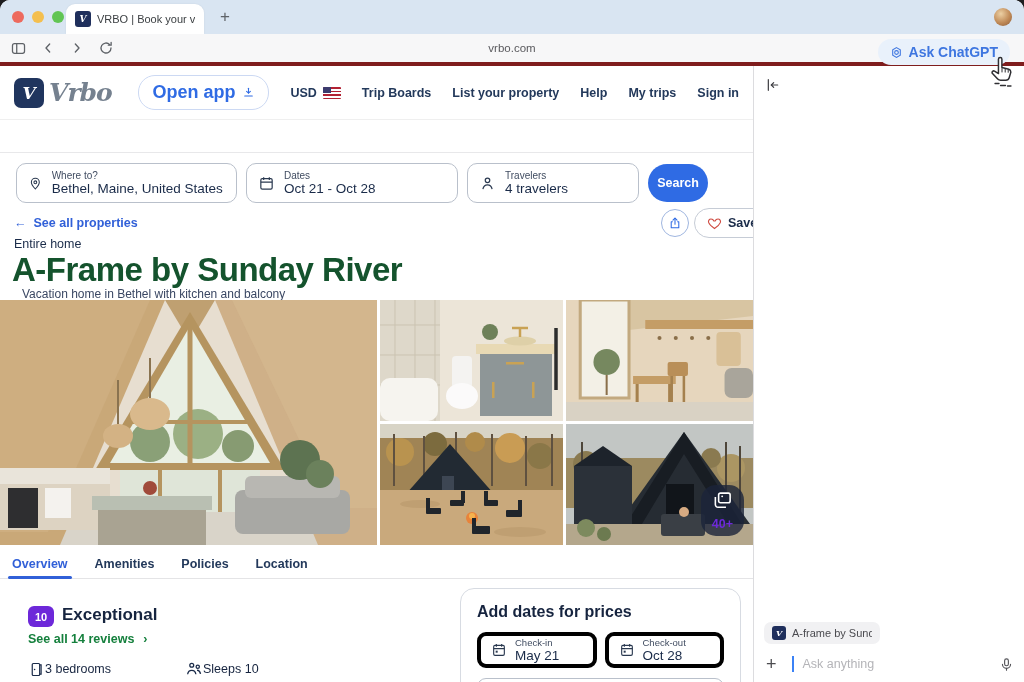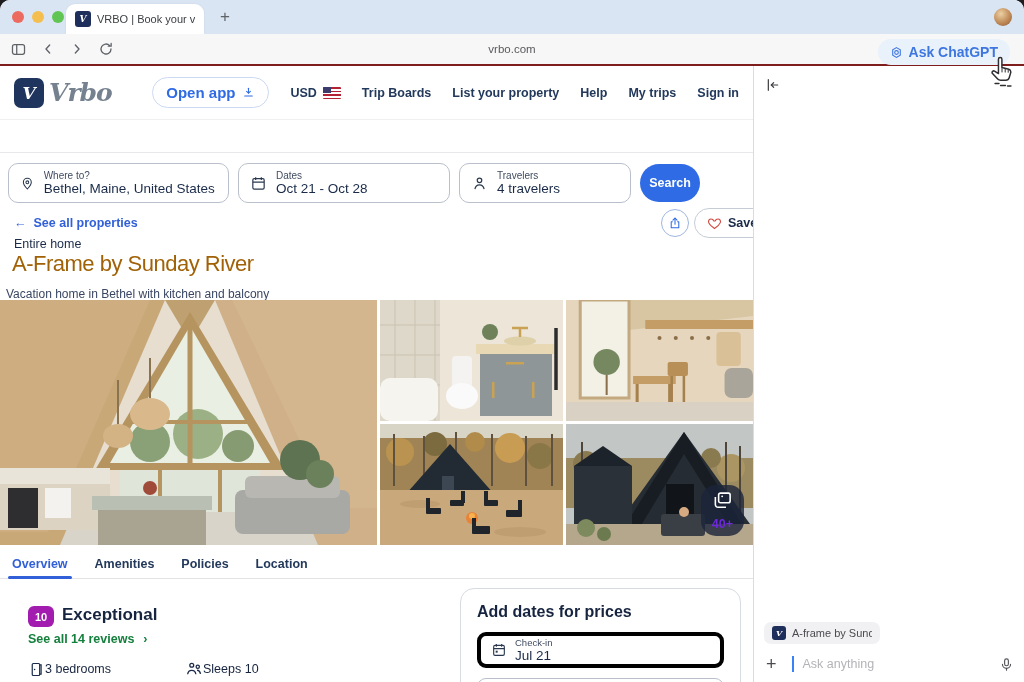--- a/index.html
+++ b/index.html
@@ -11,74 +11,74 @@
   .lights { position:absolute; left:12px; top:11px; display:flex; gap:8px; }
   .dot { width:12px; height:12px; border-radius:50%; }
   .dot.red{ background:#ed6a5e; } .dot.yellow{ background:#f4bf4f; } .dot.green{ background:#61c554; }
   .tab { position:absolute; left:66px; top:4px; width:138px; height:30px; background:#fff; border-radius:9px 9px 0 0; display:flex; align-items:center; gap:6px; padding:0 9px; box-shadow:0 0 2px rgba(0,0,0,.08); }
   .favicon { flex:none; width:16px; height:16px; background:#1f2f5c; border-radius:3px; color:#fff; font-size:9px; font-weight:bold; font-style:italic; font-family:"DejaVu Serif",serif; display:flex; align-items:center; justify-content:center; }
   .tab-title { font-size:11px; color:#3c4043; white-space:nowrap; overflow:hidden; width:102px; }
   .newtab { position:absolute; left:220px; top:6px; font-size:17px; color:#5f6368; line-height:22px; }
   .avatar { position:absolute; right:12px; top:8px; width:18px; height:18px; border-radius:50%; background:radial-gradient(circle at 38% 32%, #ecd0a4, #c08a57 55%, #8a5a38); }
 
   
-  .toolbar { position:relative; height:32px; background:#f7f7f8; border-bottom:2px solid #7f1d1d; display:flex; align-items:center; padding:0 10px; }
+  .toolbar { position:relative; height:32px; background:#f7f7f8; border-bottom:4px solid #7f1d1d; display:flex; align-items:center; padding:0 10px; }
   .tool-ic { color:#5f6368; margin-right:13px; display:flex; }
   .url { position:absolute; left:0; right:0; text-align:center; font-size:11.5px; color:#5a5a5e; pointer-events:none; }
   .askgpt { position:absolute; right:14px; top:5px; display:flex; gap:6px; align-items:center; background:#e9f1fb; border-radius:14px; padding:5px 12px; font-size:14px; color:#3e76e0; font-weight:bold; }
 
   
   .content { display:flex; height:616px; }
   .main { position:relative; width:753px; background:#fff; overflow:hidden; }
   .sidebar { position:relative; flex:1; background:#fff; border-left:1px solid #dcdcdf; }
 
   
   .site-head { position:absolute; top:0; left:0; width:753px; height:54px; display:flex; align-items:center; padding:0 14px; border-bottom:1px solid #efefef; }
   .logo { display:flex; align-items:center; }
   .logo-badge { width:30px; height:30px; border-radius:7px; background:#20355e; color:#fff; display:flex; align-items:center; justify-content:center; font-weight:bold; font-style:italic; font-size:17px; font-family:"DejaVu Serif",serif; }
   .logo-text { font-family:"DejaVu Serif",serif; font-style:italic; font-weight:bold; font-size:25px; color:#75818f; margin-left:5px; letter-spacing:-1px; }
   .head-nav { margin-left:auto; display:flex; align-items:center; gap:21px; font-size:12.5px; font-weight:bold; color:#23395b; }
-  .openapp { display:flex; align-items:center; gap:7px; border:1px solid #ccd9f3; border-radius:17px; padding:6px 13px; color:#2f6be4; font-size:15px; }
+  .openapp { display:flex; align-items:center; gap:7px; border:1px solid #ccd9f3; border-radius:17px; padding:6px 13px; color:#2f6be4; font-size:18px; }
   .curr { display:flex; align-items:center; gap:6px; }
   .usflag { position:relative; width:18px; height:12px; background:repeating-linear-gradient(180deg,#b22234 0 1.8px,#fff 1.8px 3.6px); border-radius:1px; overflow:hidden; }
   .usflag span { position:absolute; left:0; top:0; width:8px; height:6px; background:#3c3b6e; }
   .rule { position:absolute; left:0; width:753px; border-top:1px solid #e8e8ea; }
 
   
-  .searchrow { position:absolute; top:97px; left:8px; display:flex; gap:9px; align-items:center; }
+  .searchrow { position:absolute; top:97px; left:16px; display:flex; gap:9px; align-items:center; }
   .field { border:1px solid #b9c0cb; border-radius:10px; height:40px; display:flex; align-items:center; padding:0 11px; gap:9px; background:#fff; color:#2a3950; }
   .f-where{ width:221px; } .f-dates{ width:212px; } .f-trav{ width:172px; }
   .f-text { display:flex; flex-direction:column; overflow:hidden; }
   .f-label { font-size:10px; color:#404c61; }
   .f-value { font-size:13.5px; color:#1a2b49; white-space:nowrap; overflow:hidden; }
   .searchbtn { width:60px; height:38px; border-radius:19px; background:#2f6be4; color:#fff; font-size:12.5px; font-weight:bold; display:flex; align-items:center; justify-content:center; border:none; }
 
   
   .backlink { position:absolute; top:150px; left:14px; color:#3160d8; font-size:12.5px; font-weight:bold; display:flex; gap:7px; align-items:center; }
   .share { position:absolute; top:143px; left:661px; width:28px; height:28px; border:1px solid #9fb6e0; border-radius:50%; display:flex; align-items:center; justify-content:center; background:#fff; }
   .savebtn { position:absolute; top:142px; left:694px; height:30px; border:1px solid #c6ccd6; border-radius:16px; display:flex; align-items:center; gap:6px; padding:0 12px; font-size:12.5px; font-weight:bold; color:#1a2b49; background:#fff; }
   .etype { position:absolute; top:171px; left:14px; font-size:12.5px; color:#1a2b49; }
-  .ptitle { position:absolute; top:185px; left:12px; font-size:22px; font-weight:normal; color:#a16207; letter-spacing:-.5px; }
-  .psub { position:absolute; top:221px; left:6px; font-size:12px; color:#3a4763;text-align:right; }
+  .ptitle { position:absolute; top:185px; left:12px; font-size:33px; font-weight:bold; color:#14532d; letter-spacing:-.5px; }
+  .psub { position:absolute; top:221px; left:22px; font-size:12px; color:#3a4763;text-align:right; }
 
   
   .gallery { position:absolute; top:234px; left:0; width:753px; height:245px; display:grid; grid-template-columns:377px 183px 187px; grid-template-rows:121px 121px; gap:3px; background:#fff; }
   .ph { position:relative; overflow:hidden; }
   .ph svg { display:block; width:100%; height:100%; }
   .ph-main { grid-row:1 / span 2; }
   .badge40 { position:absolute; right:9px; bottom:9px; background:rgba(27,36,58,.8); color:#6d28d9; border-radius:15px; padding:5px 11px; font-size:12.5px; font-weight:bold; display:flex; align-items:flex-end; gap:6px;flex-direction:column; }
 
   
   .tabsrow { position:absolute; top:483px; left:0; width:753px; height:30px; border-bottom:1px solid #e4e4e6; display:flex; gap:27px; padding:0 12px; font-size:12.5px; font-weight:bold; color:#23395b; align-items:center; }
   .tab-item { position:relative; height:100%; display:flex; align-items:center; }
   .tab-item.active { color:#3160d8; }
   .tab-item.active::after { content:""; position:absolute; bottom:-1px; left:-4px; right:-4px; height:3px; background:#3160d8; border-radius:2px; }
 
   
-  .scorebadge { position:absolute; top:540px; left:28px; width:26px; height:21px; background:#a21caf; border-radius:6px; color:#fff; font-size:11px; font-weight:bold; display:flex; align-items:center; justify-content:center; }
+  .scorebadge { position:absolute; top:540px; left:28px; width:26px; height:21px; background:#6d28d9; border-radius:6px; color:#fff; font-size:11px; font-weight:bold; display:flex; align-items:center; justify-content:center; }
   .exceptional { position:absolute; top:539px; left:62px; font-size:17px; font-weight:bold; color:#16243f; }
   .reviews { position:absolute; top:566px; left:28px; color:#15803d; font-size:12.5px; font-weight:bold; display:flex; gap:9px; align-items:center; }
   .facts { position:absolute; top:594px; left:28px; display:flex; }
   .fact { display:flex; align-items:center; font-size:12.5px; color:#16243f; width:157px; }
   .fact:last-child { width:auto; }
   .fact svg { color:#1a2b49; flex:none; }
 
   
   .pricecard { position:absolute; top:522px; left:460px; width:281px; height:200px; border:1px solid #d7dbe2; border-radius:14px; padding:14px 16px; background:#fff; }
   .pc-title { font-size:16px; font-weight:bold; color:#16243f; }
@@ -420,21 +420,32 @@
         <div class="pc-title">Add dates for prices</div>
         <div class="pc-fields">
           <div class="pc-field">
             <svg width="16" height="16" viewBox="0 0 24 24" fill="none" stroke="currentColor" stroke-width="1.7">
                 <rect x="4" y="5" width="16" height="15" rx="2"></rect>
                 <path d="M4 10h16M8 3v4M16 3v4"></path>
                 <rect x="7" y="13" width="3" height="3" fill="currentColor" stroke="none"></rect>
               </svg>
             <span class="f-text">
               <span class="pc-label">Check-in</span>
-              <span class="pc-value">Jul 21</span>
+              <span class="pc-value">May 21</span>
+            </span>
+          </div>
+          <div class="pc-field">
+            <svg width="16" height="16" viewBox="0 0 24 24" fill="none" stroke="currentColor" stroke-width="1.7">
+                <rect x="4" y="5" width="16" height="15" rx="2"></rect>
+                <path d="M4 10h16M8 3v4M16 3v4"></path>
+                <rect x="7" y="13" width="3" height="3" fill="currentColor" stroke="none"></rect>
+              </svg>
+            <span class="f-text">
+              <span class="pc-label">Check-out</span>
+              <span class="pc-value">Oct 28</span>
             </span>
           </div>
         </div>
         <div class="pc-trav">Travelers</div>
       </div>
     </div>
 
     <div class="sidebar">
       <span class="collapse">
         <svg width="16" height="16" viewBox="0 0 24 24" fill="none" stroke="currentColor" stroke-width="1.8" stroke-linecap="round" stroke-linejoin="round">

